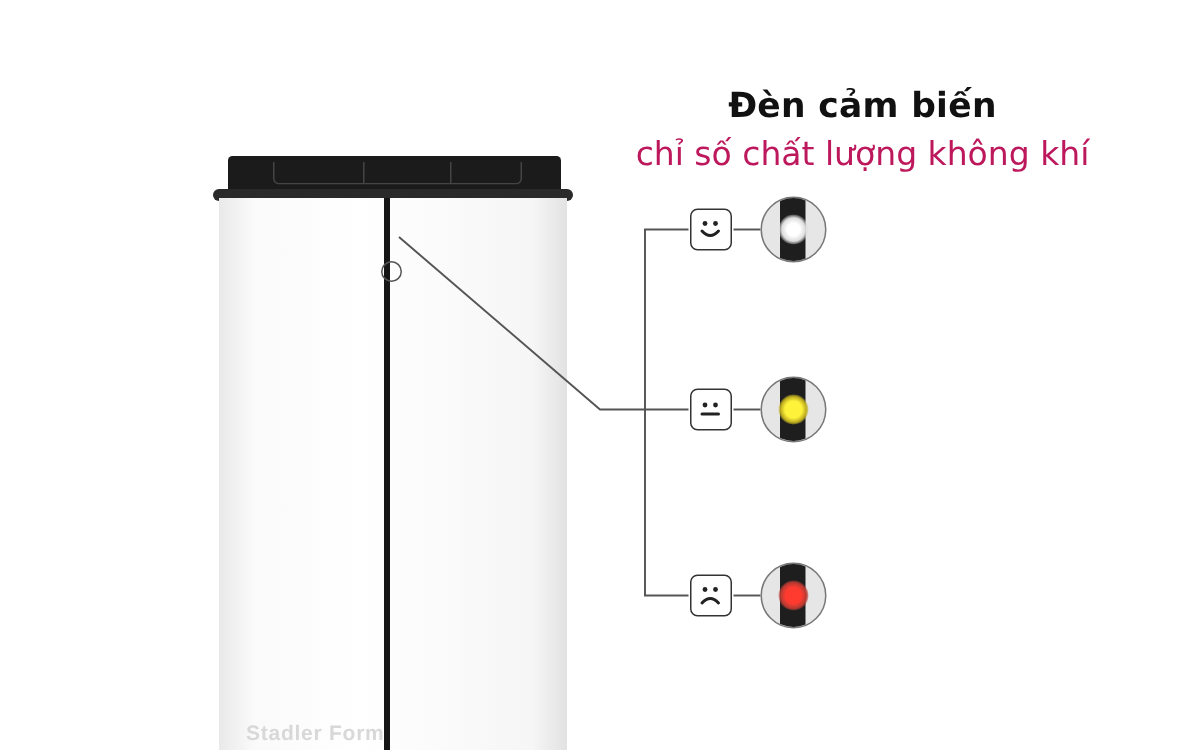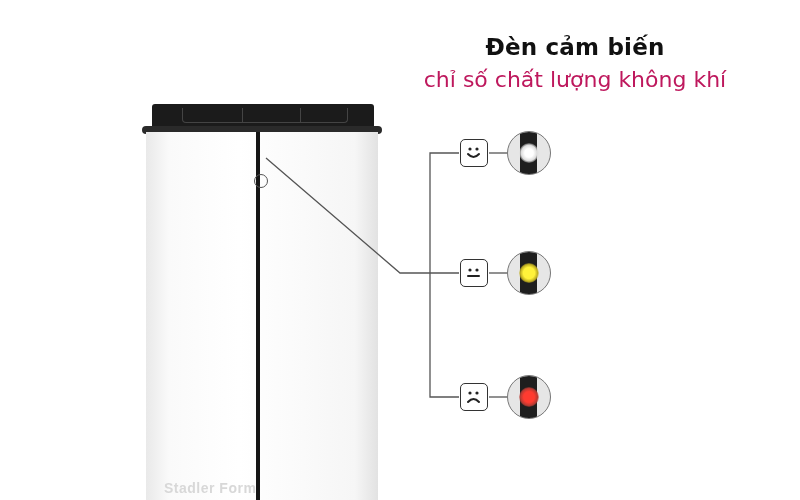--- a/index.html
+++ b/index.html
@@ -1,18 +1,18 @@
 <!DOCTYPE html>
 <html><head>
   <meta charset="utf-8">
   <style>
     html,body{margin:0;padding:0;}
     body{width:800px;height:500px;background:#ffffff;position:relative;overflow:hidden;font-family:"DejaVu Sans","Liberation Sans",sans-serif;}
     .title{position:absolute;left:380px;top:30px;width:390px;text-align:center;color:#111;}
-    .title .t1{font-weight:bold;font-size:23px;line-height:34px;letter-spacing:0.2px;}
+    .title .t1{font-weight:bold;font-size:23px;line-height:34px;letter-spacing:0.2px;margin-top:24px;}
     .title .t2{font-size:22px;line-height:32px;color:#be185d;}
     .purifier{position:absolute;left:142px;top:76px;width:240px;height:412px;margin-top:28px;}
     .lid{position:absolute;left:10px;top:0;width:222px;height:24px;background:#1b1b1b;border-radius:3px 3px 0 0;}
     .lid .inner{position:absolute;left:30px;top:4px;width:164px;height:14px;border:1px solid #444;border-top:none;border-radius:0 0 4px 4px;}
     .lid .rib1{position:absolute;left:90px;top:4px;width:1px;height:14px;background:#444;}
     .lid .rib2{position:absolute;left:148px;top:4px;width:1px;height:14px;background:#444;}
     .rim{position:absolute;left:0;top:22px;width:240px;height:8px;background:#2a2a2a;border-radius:4px;}
     .body{position:absolute;left:4px;top:28px;width:232px;height:376px;background:linear-gradient(90deg,#e9e9e9 0%,#fafafa 10%,#ffffff 40%,#f6f6f6 90%,#e2e2e2 100%);}
     .seam{position:absolute;left:114px;top:28px;width:4px;height:376px;background:#151515;}
     .base{position:absolute;left:4px;top:400px;width:232px;height:10px;background:#222;border-radius:0 0 6px 6px;}

